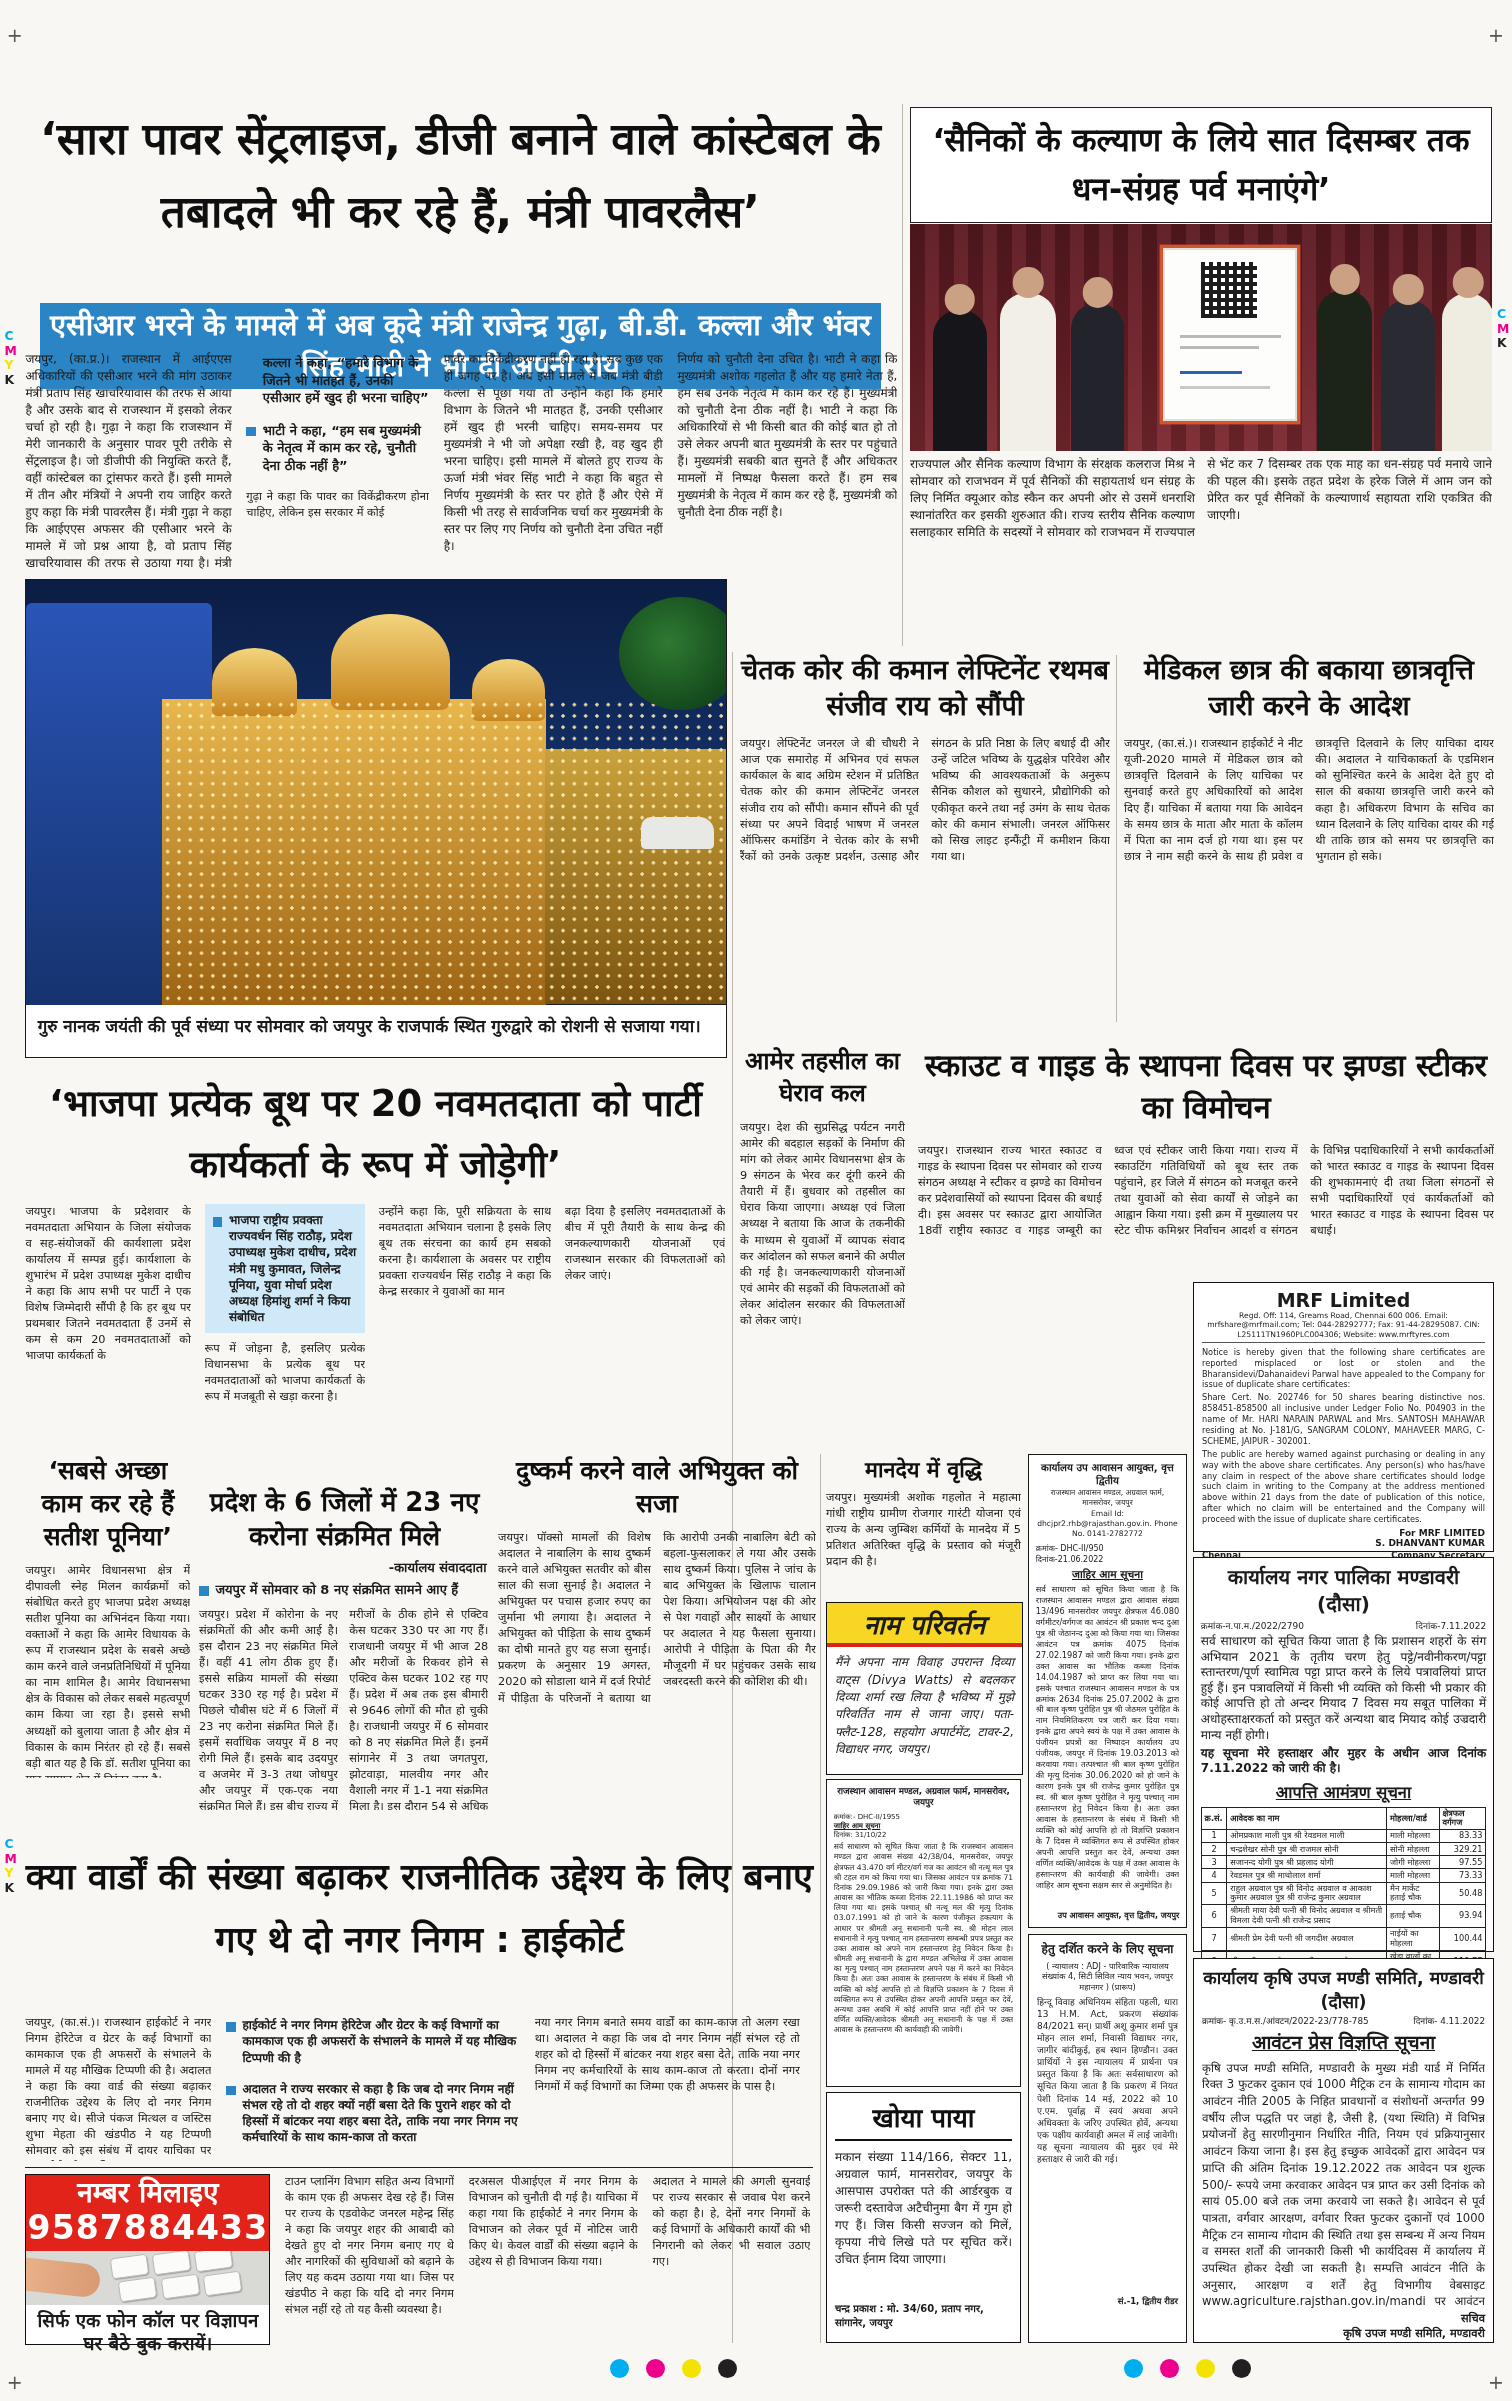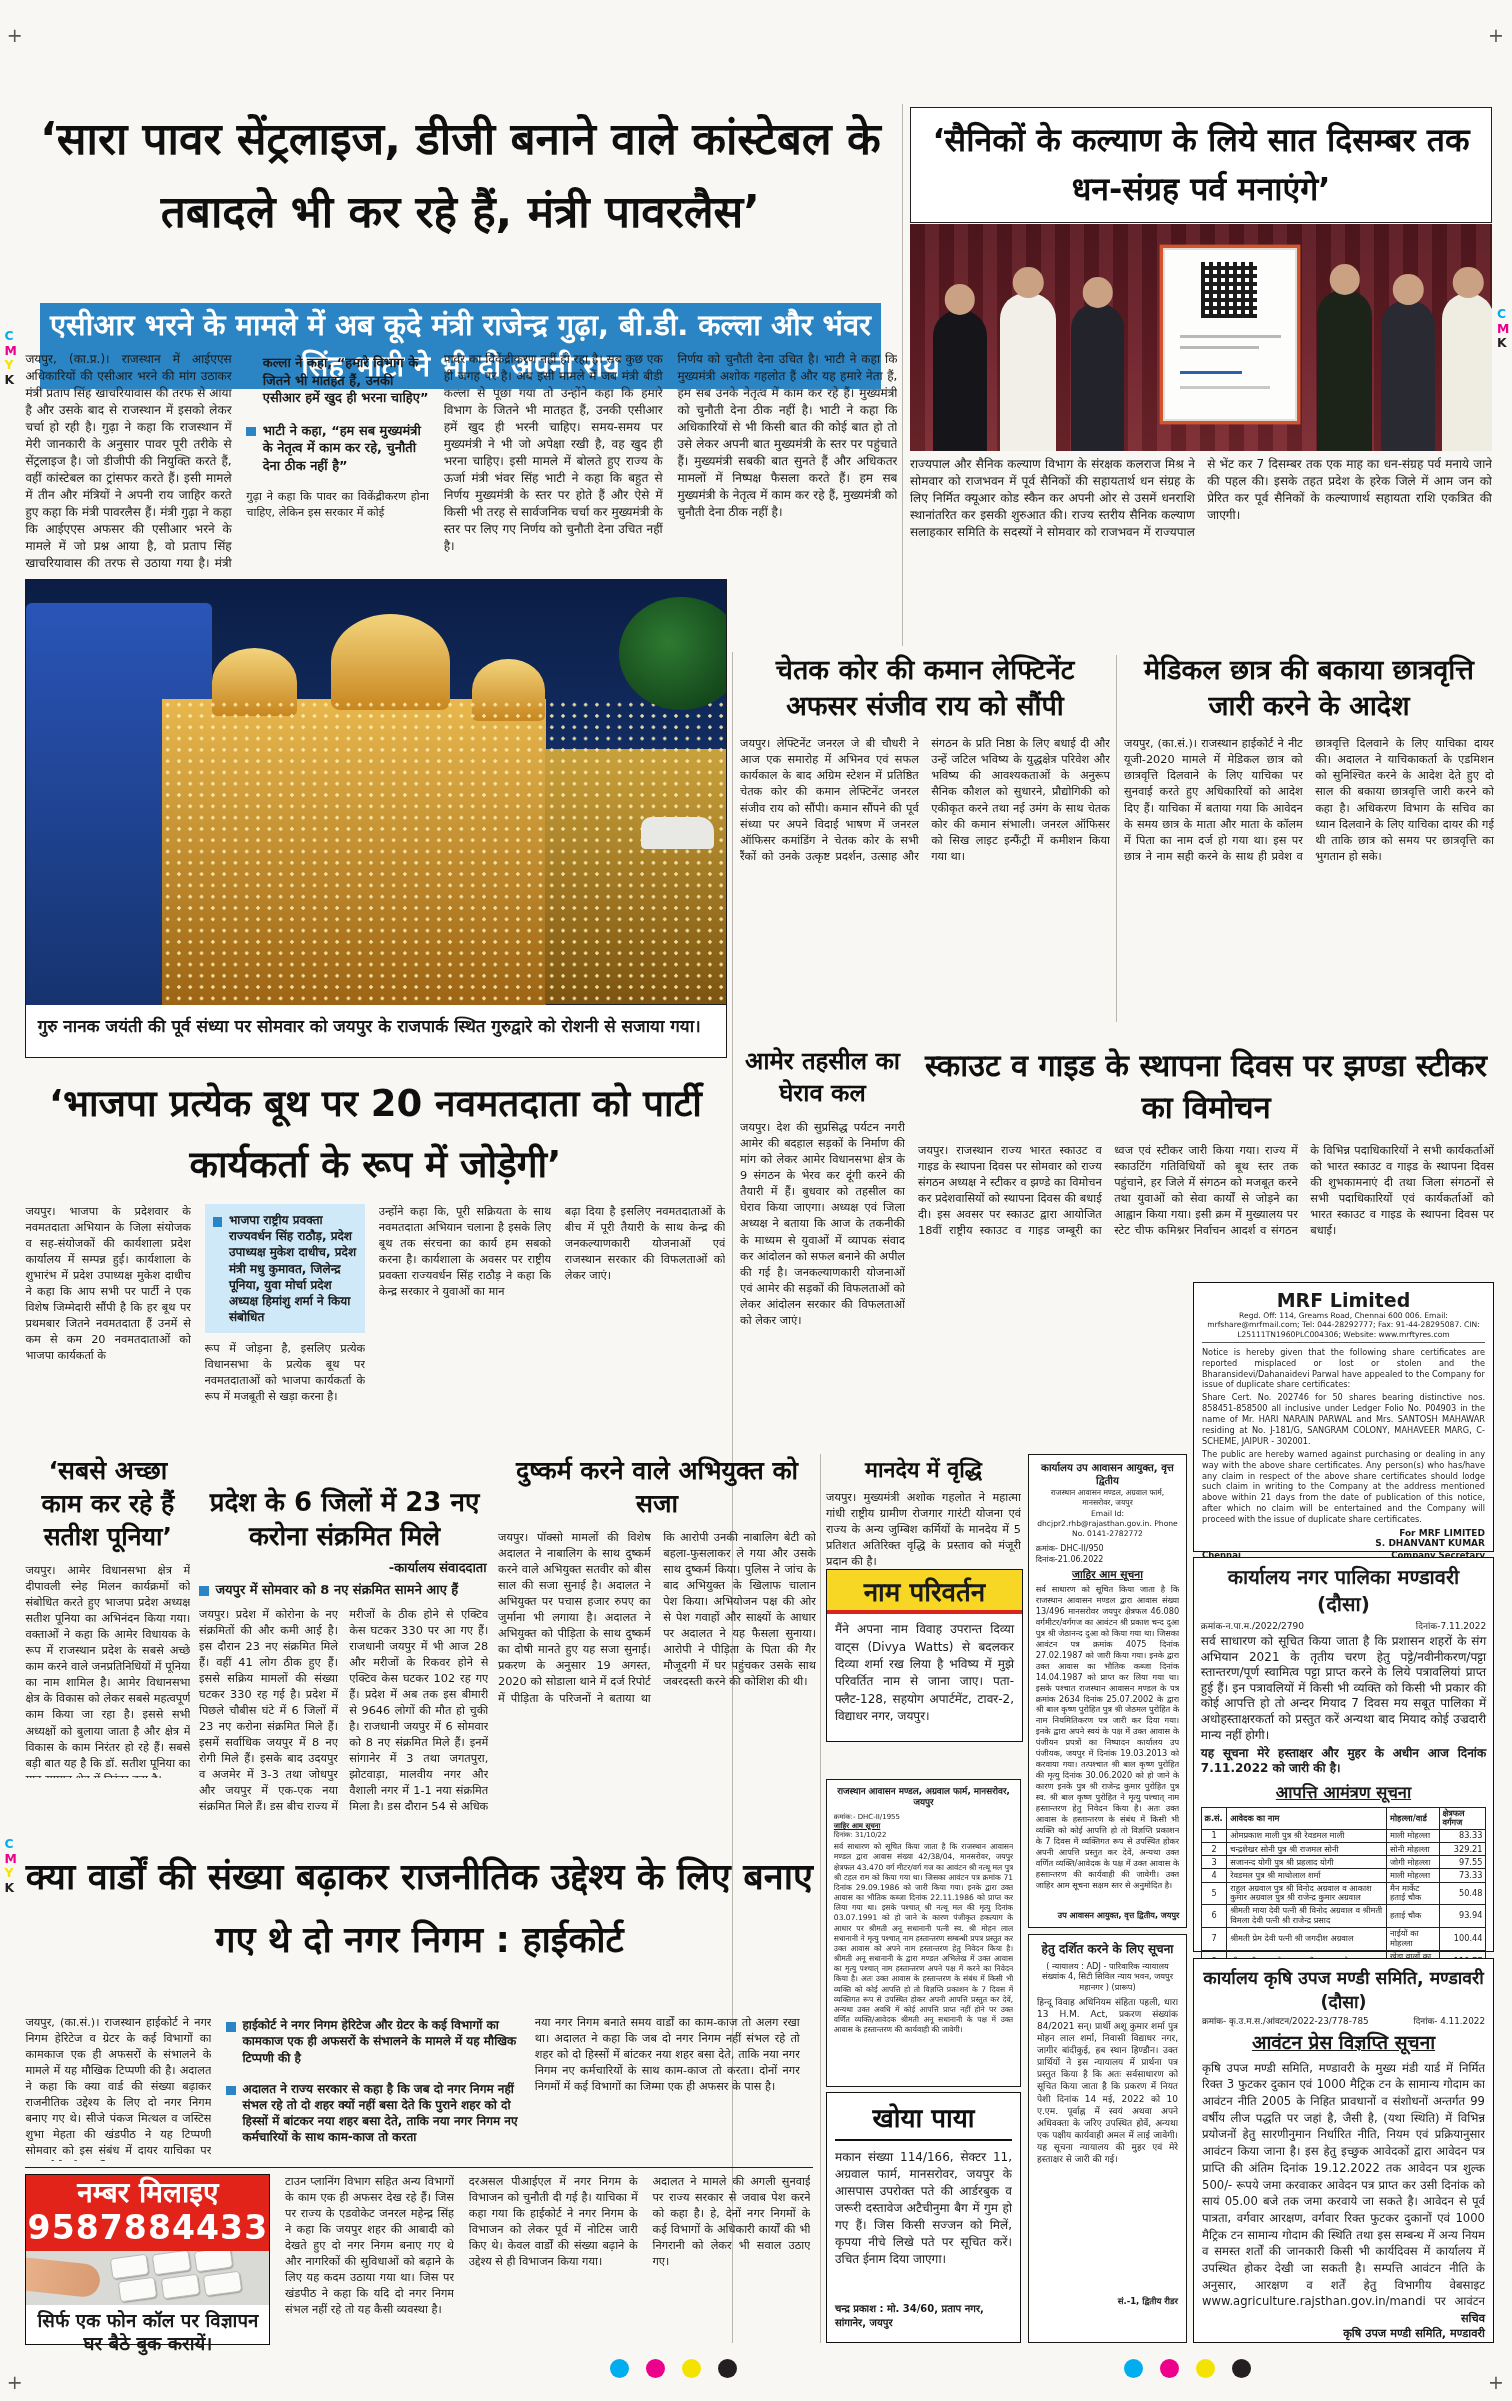--- a/index.html
+++ b/index.html
@@ -71,21 +71,21 @@
   #bjp-body{left:25.4px;top:1204px;width:700px;height:237px;display:flex;gap:13.6px;}
   #bjp-body .b1{width:169px;} #bjp-body .b2{width:164px;} #bjp-body .b3{width:176px;} #bjp-body .b4{width:164px;}
   
   #punia{left:25.4px;top:1454px;width:165px;height:384px;}
   #corona{left:199px;top:1454px;width:291px;height:384px;margin-top:31px;}
   #rape{left:498px;top:1454px;width:318px;height:384px;}
   .smallhead{font-size:25px;line-height:33px;}
   .byline{text-align:right;font-size:13px;font-weight:700;margin:4.5px 3.4px 5.6px 0;}
   
   #honorarium{left:826px;top:1454px;width:195px;height:142px;}
-  #name-change{left:826px;top:1569px;width:195px;height:171px;}
+  #name-change{left:826px;top:1602px;width:195px;height:171px;font-style:italic;}
   #name-change .ttl{background:#f7d723;font-size:26px;font-weight:900;text-align:center;padding:3.4px 0 1.1px;}
   #name-change .rule{height:4px;background:#d9261c;}
   #housing2{left:826px;top:1779px;width:195px;height:308px;padding:5.6px 6.8px;box-sizing:border-box;}
   #lost-found{left:826px;top:2092px;width:195px;height:251px;padding:5.6px 8px;box-sizing:border-box;}
   #housing1{left:1028px;top:1454px;width:159px;height:474px;padding:5.6px 6.8px;box-sizing:border-box;}
   #court-notice{left:1028px;top:1934px;width:159px;height:409px;padding:6.8px 8px;box-sizing:border-box;}
   .notice-hd{font-weight:800;font-size:10.2px;text-align:center;line-height:1.3;}
   .notice-sub{font-size:7.6px;text-align:center;line-height:1.3;margin-top:1.1px;}
   .notice-ref{display:flex;justify-content:space-between;font-size:8px;margin:3.4px 0;flex-direction:column;}
   .notice-lead{font-weight:800;text-align:center;text-decoration:underline;font-size:10.7px;margin:2.3px 0;}
@@ -213,21 +213,21 @@
       <div class="tree" style="left:593px;top:17px;width:124px;height:113px;"></div>
       <div class="car" style="left:615px;top:237px;width:73px;height:32px;"></div>
     </div>
     <div id="guru-cap">गुरु नानक जयंती की पूर्व संध्या पर सोमवार को जयपुर के राजपार्क स्थित गुरुद्वारे को रोशनी से सजाया गया।</div>
   </div>
 
   <div class="abs vrule" style="left:732px;top:652px;height:1691px;"></div>
   <div class="abs vrule" style="left:1116px;top:655px;height:367px;"></div>
 
   <div id="chetak" class="abs">
-    <div class="hl midhead">चेतक कोर की कमान लेफ्टिनेंट अफसर संजीव राय को सौंपी</div>
+    <div class="hl midhead">चेतक कोर की कमान लेफ्टिनेंट रथमब संजीव राय को सौंपी</div>
     <div class="mid-body cols2">जयपुर। लेफ्टिनेंट जनरल जे बी चौधरी ने आज एक समारोह में अभिनव एवं सफल कार्यकाल के बाद अग्रिम स्टेशन में प्रतिष्ठित चेतक कोर की कमान लेफ्टिनेंट जनरल संजीव राय को सौंपी। कमान सौंपने की पूर्व संध्या पर अपने विदाई भाषण में जनरल ऑफिसर कमांडिंग ने चेतक कोर के सभी रैंकों को उनके उत्कृष्ट प्रदर्शन, उत्साह और संगठन के प्रति निष्ठा के लिए बधाई दी और उन्हें जटिल भविष्य के युद्धक्षेत्र परिवेश और भविष्य की आवश्यकताओं के अनुरूप सैनिक कौशल को सुधारने, प्रौद्योगिकी को एकीकृत करने तथा नई उमंग के साथ चेतक कोर की कमान संभाली। जनरल ऑफिसर को सिख लाइट इन्फैंट्री में कमीशन किया गया था।</div>
   </div>
   <div id="medical" class="abs">
     <div class="hl midhead">मेडिकल छात्र की बकाया छात्रवृत्ति जारी करने के आदेश</div>
     <div class="mid-body cols2">जयपुर, (का.सं.)। राजस्थान हाईकोर्ट ने नीट यूजी-2020 मामले में मेडिकल छात्र को छात्रवृत्ति दिलवाने के लिए याचिका पर सुनवाई करते हुए अधिकारियों को आदेश दिए हैं। याचिका में बताया गया कि आवेदन के समय छात्र के माता और माता के कॉलम में पिता का नाम दर्ज हो गया था। इस पर छात्र ने नाम सही करने के साथ ही प्रवेश व छात्रवृत्ति दिलवाने के लिए याचिका दायर की। अदालत ने याचिकाकर्ता के एडमिशन को सुनिश्चित करने के आदेश देते हुए दो साल की बकाया छात्रवृत्ति जारी करने को कहा है। अधिकरण विभाग के सचिव का ध्यान दिलवाने के लिए याचिका दायर की गई थी ताकि छात्र को समय पर छात्रवृत्ति का भुगतान हो सके।</div>
   </div>
 
   <div id="amer" class="abs">
     <div class="hl" style="font-size:24px;line-height:32px;">आमेर तहसील का घेराव कल</div>
     <div class="bt" style="font-size:11.3px;margin-top:11.3px;height:294px;">जयपुर। देश की सुप्रसिद्ध पर्यटन नगरी आमेर की बदहाल सड़कों के निर्माण की मांग को लेकर आमेर विधानसभा क्षेत्र के 9 संगठन के भेरव कर दूंगी करने की तैयारी में हैं। बुधवार को तहसील का घेराव किया जाएगा। अध्यक्ष एवं जिला अध्यक्ष ने बताया कि आज के तकनीकी के माध्यम से युवाओं में व्यापक संवाद कर आंदोलन को सफल बनाने की अपील की गई है। जनकल्याणकारी योजनाओं एवं आमेर की सड़कों की विफलताओं को लेकर आंदोलन सरकार की विफलताओं को लेकर जाएं।</div>

